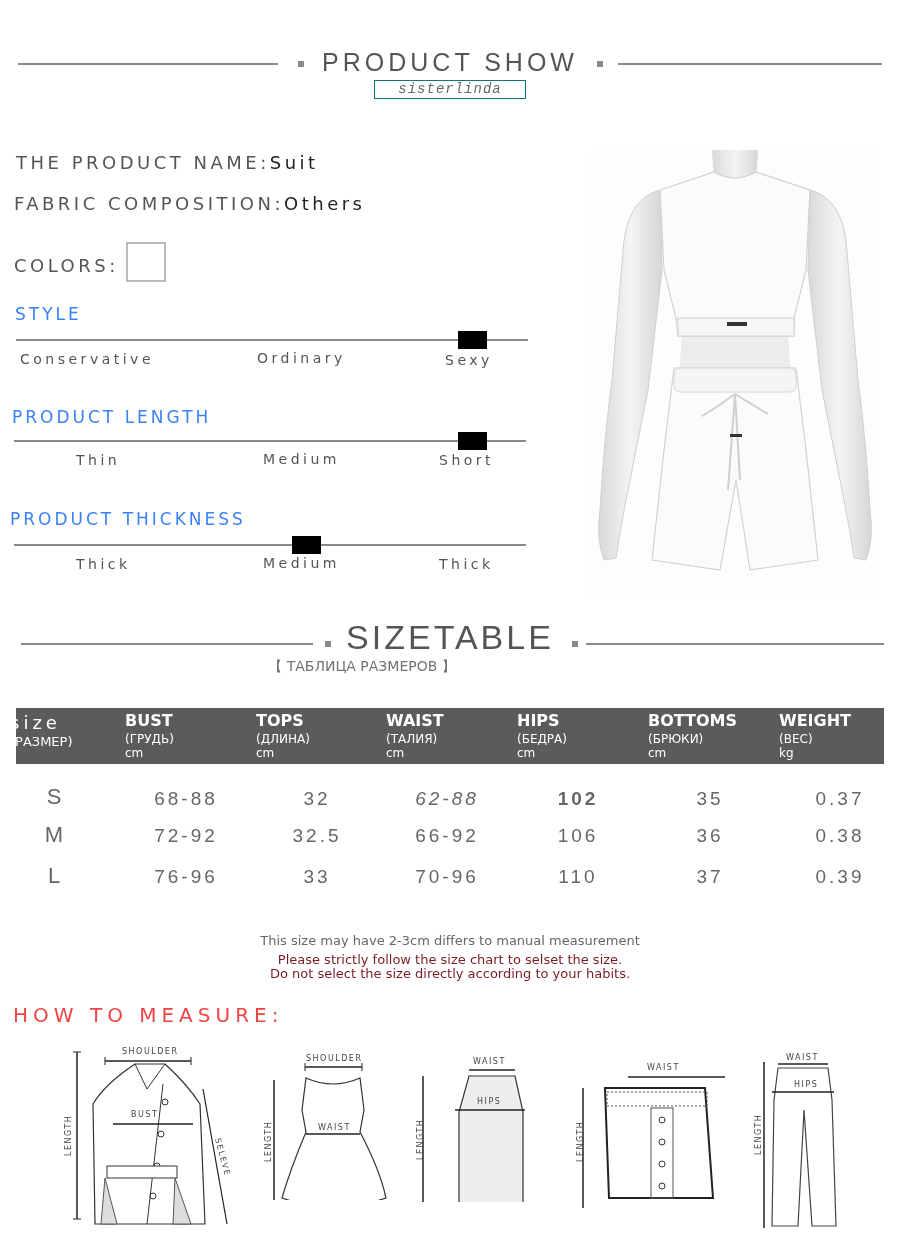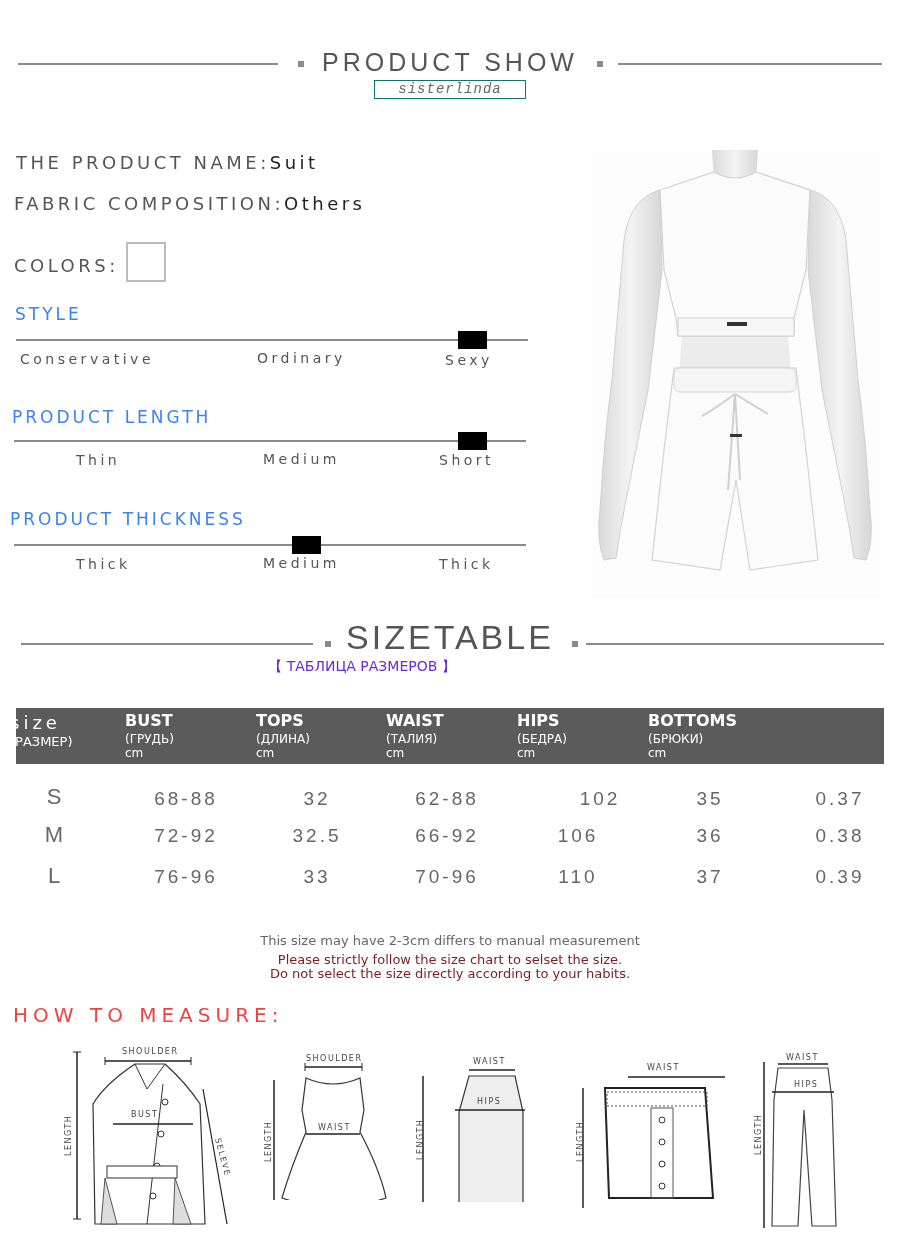--- a/index.html
+++ b/index.html
@@ -17,21 +17,21 @@
   .color-swatch { position:absolute; left:126px; top:242px; width:40px; height:40px; border:2px solid #bbb; background:#fff; box-sizing:border-box; }
 
   .attr-title { position:absolute; font-size:17px; letter-spacing:3px; color:#3b82f6; white-space:nowrap; }
   .slider-track { position:absolute; height:2px; background:#8a8a8a; }
   .slider-knob { position:absolute; width:29px; height:18px; background:#000; }
   .opt { position:absolute; font-size:14px; letter-spacing:3.5px; color:#555; white-space:nowrap; text-align:center; }
 
   .product-img { position:absolute; left:590px; top:150px; width:290px; height:448px; background:#fdfdfd; }
 
   .st-title { position:absolute; left:0; width:900px; top:618px; text-align:center; font-family:"Liberation Sans", sans-serif; font-size:34px; letter-spacing:3px; color:#555; }
-  .st-sub { position:absolute; left:0; width:724px; top:658px; text-align:center; font-size:14px; color:#6d28d9; }
+  .st-sub { position:absolute; left:0; width:724px; top:658px; text-align:center; font-size:14px; color:#737373; }
 
   .table-head { position:absolute; left:16px; top:708px; width:868px; height:56px; background:#5b5b5b; color:#fff; }
   .th { position:absolute; top:0; text-align:left; line-height:1; }
   .th .main { display:block; font-weight:bold; font-size:16px; margin-top:5px; font-family:"DejaVu Sans", sans-serif; }
   .th .ru { display:block; font-size:12px; margin-top:4px; }
   .th .unit { display:block; font-size:12px; margin-top:2px; }
   .th-size .main { font-weight:normal; letter-spacing:4px; font-size:18px; margin-top:6px; }
   .th-size .ru { font-size:13px; margin-top:3px; }
 
   .cell { position:absolute; font-family:"Liberation Sans Narrow","Liberation Sans", sans-serif; font-size:19px; letter-spacing:3px; color:#666; text-align:center; width:120px; }
@@ -145,28 +145,33 @@
   <div class="th" style="left:501px; width:120px;">
     <span class="main">HIPS</span>
     <span class="ru">(БЕДРА)</span>
     <span class="unit">cm</span>
   </div>
   <div class="th" style="left:632px; width:120px;">
     <span class="main">BOTTOMS</span>
     <span class="ru">(БРЮКИ)</span>
     <span class="unit">cm</span>
   </div>
+  <div class="th" style="left:763px; width:120px;">
+    <span class="main">WEIGHT</span>
+    <span class="ru">(ВЕС)</span>
+    <span class="unit">kg</span>
+  </div>
 </div>
 
 <div>
   <div class="cell size" style="left:-6px; top:784px;">S</div>
   <div class="cell" style="left:126px; top:788px;">68-88</div>
   <div class="cell" style="left:257px; top:788px;">32</div>
-  <div class="cell" style="left:387px; top:788px;">62-88</div>
-  <div class="cell" style="left:540px; top:788px;">102</div>
+  <div class="cell" style="left:387px; top:788px;font-style:italic;">62-88</div>
+  <div class="cell" style="left:518px; top:788px;font-weight:bold;">102</div>
   <div class="cell" style="left:650px; top:788px;">35</div>
   <div class="cell" style="left:780px; top:788px;">0.37</div>
 </div>
 
 <div>
   <div class="cell size" style="left:-6px; top:822px;">M</div>
   <div class="cell" style="left:126px; top:825px;">72-92</div>
   <div class="cell" style="left:257px; top:825px;">32.5</div>
   <div class="cell" style="left:387px; top:825px;">66-92</div>
   <div class="cell" style="left:518px; top:825px;">106</div>

